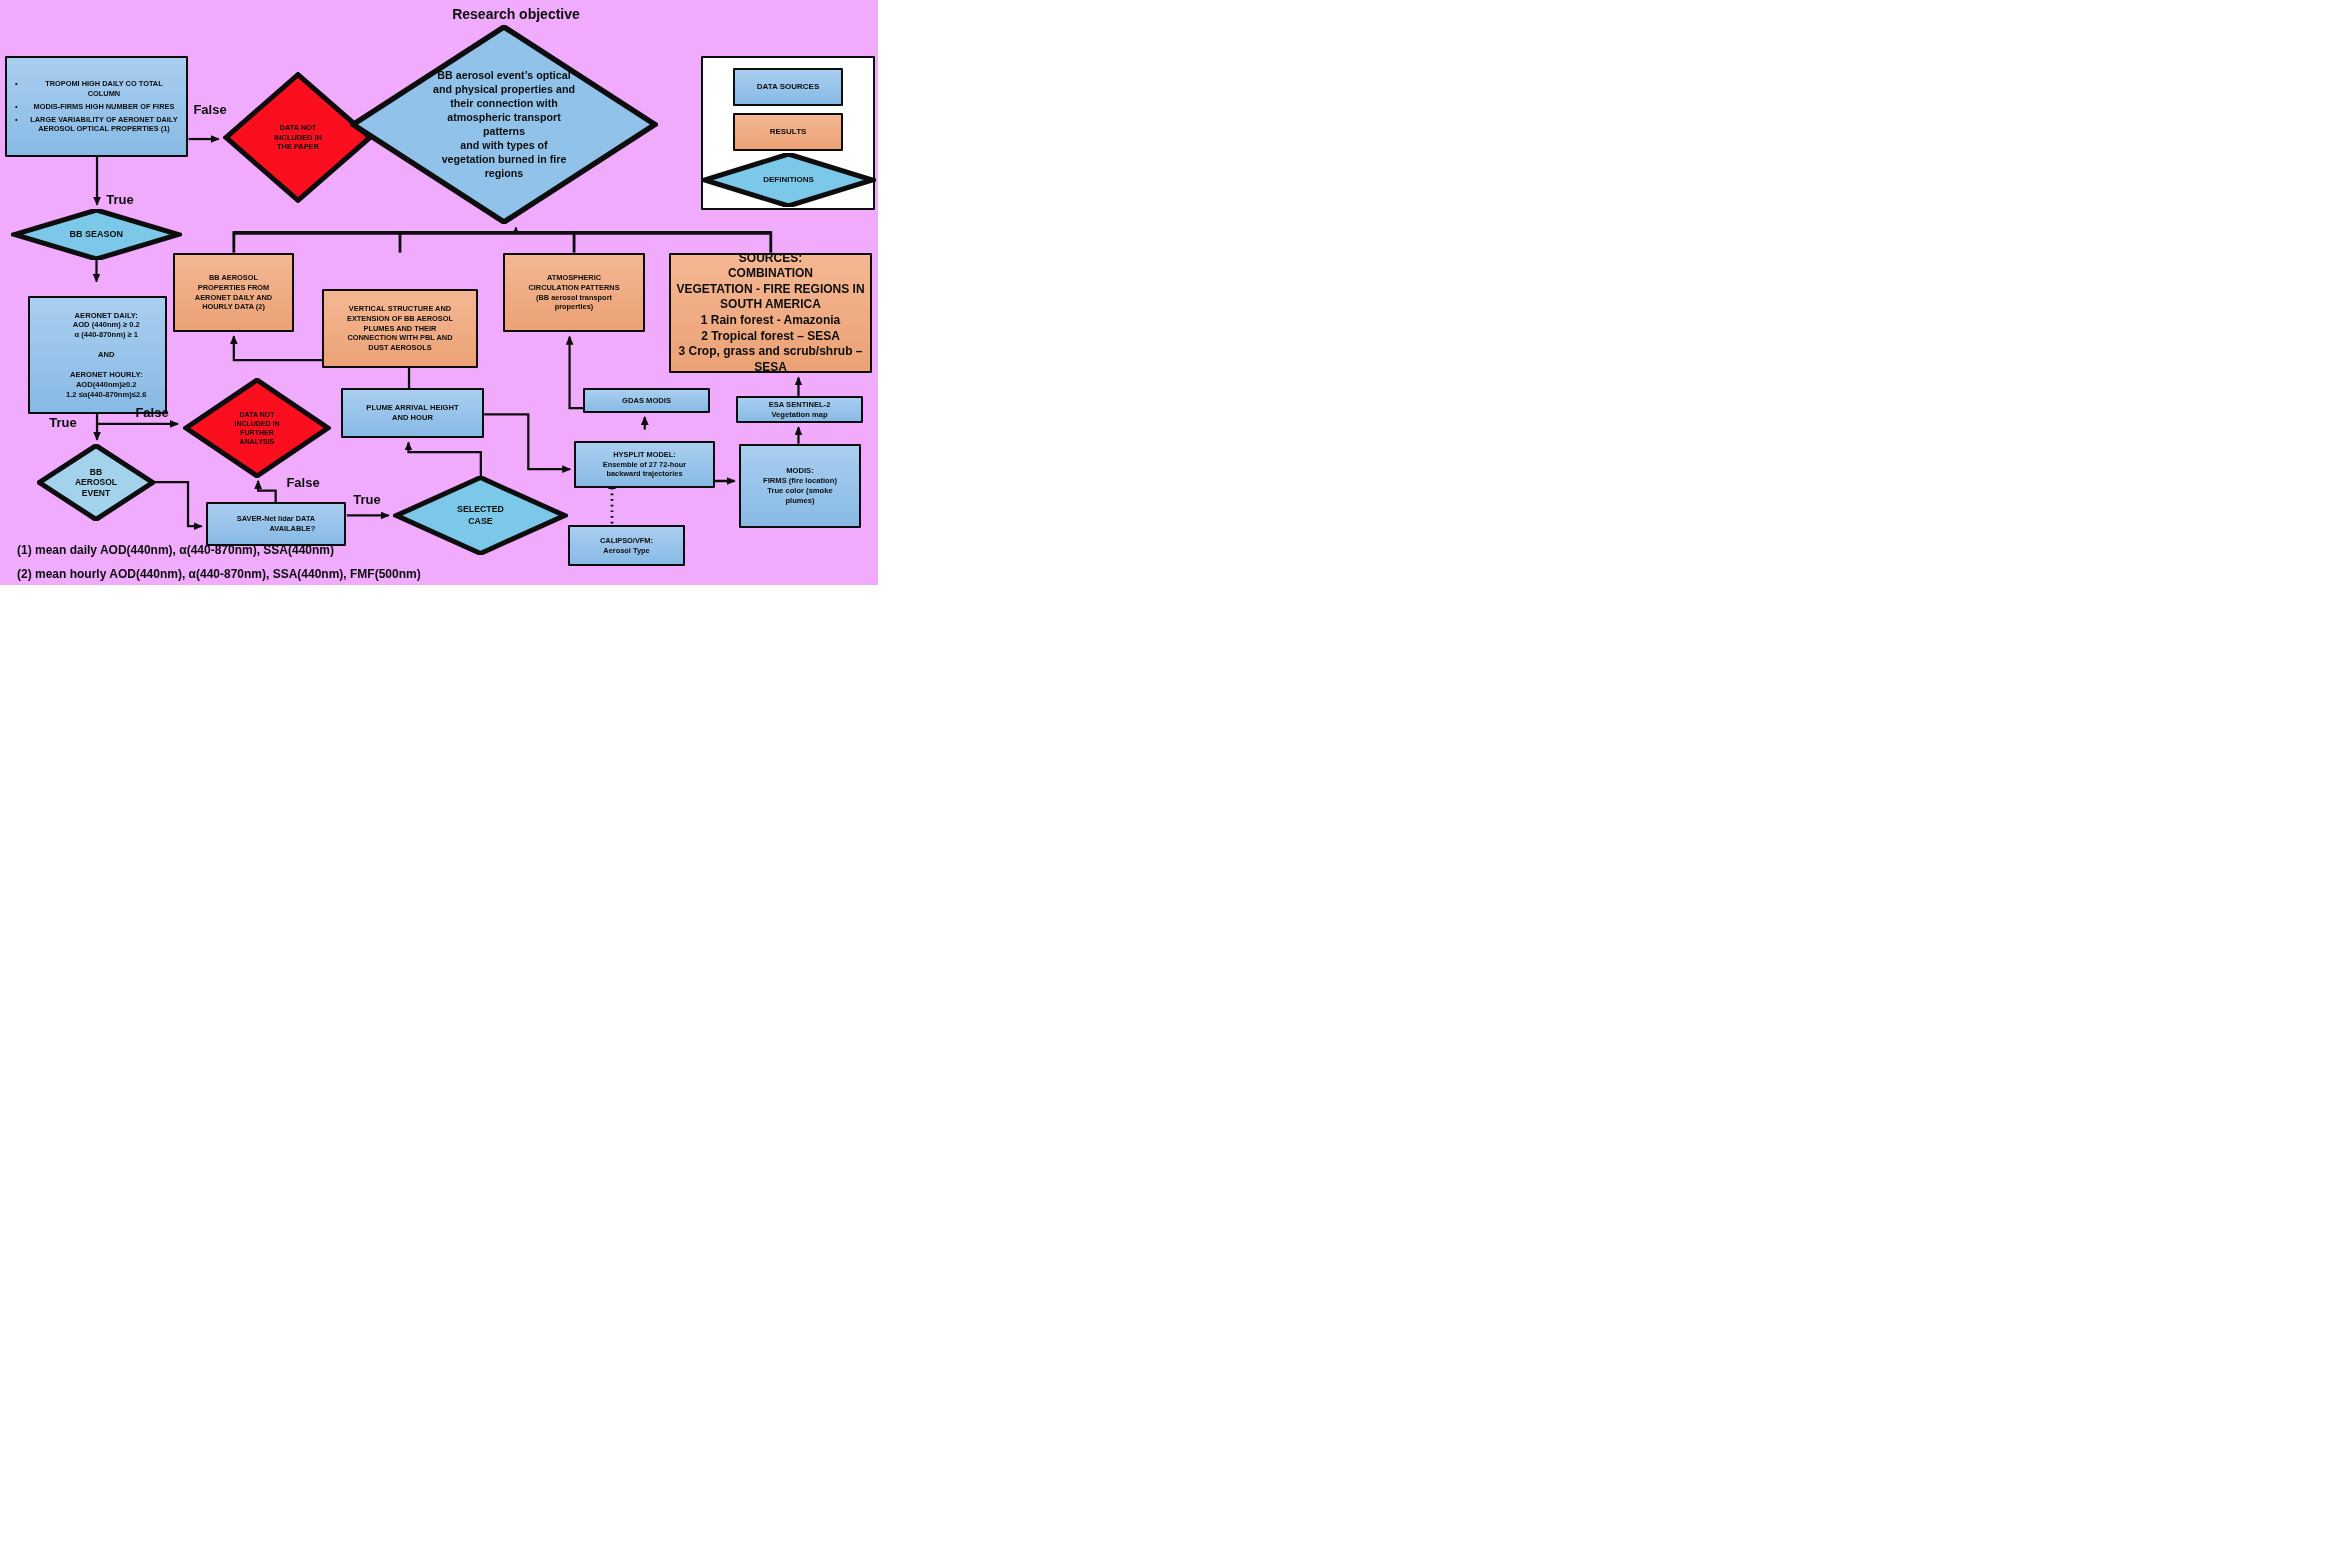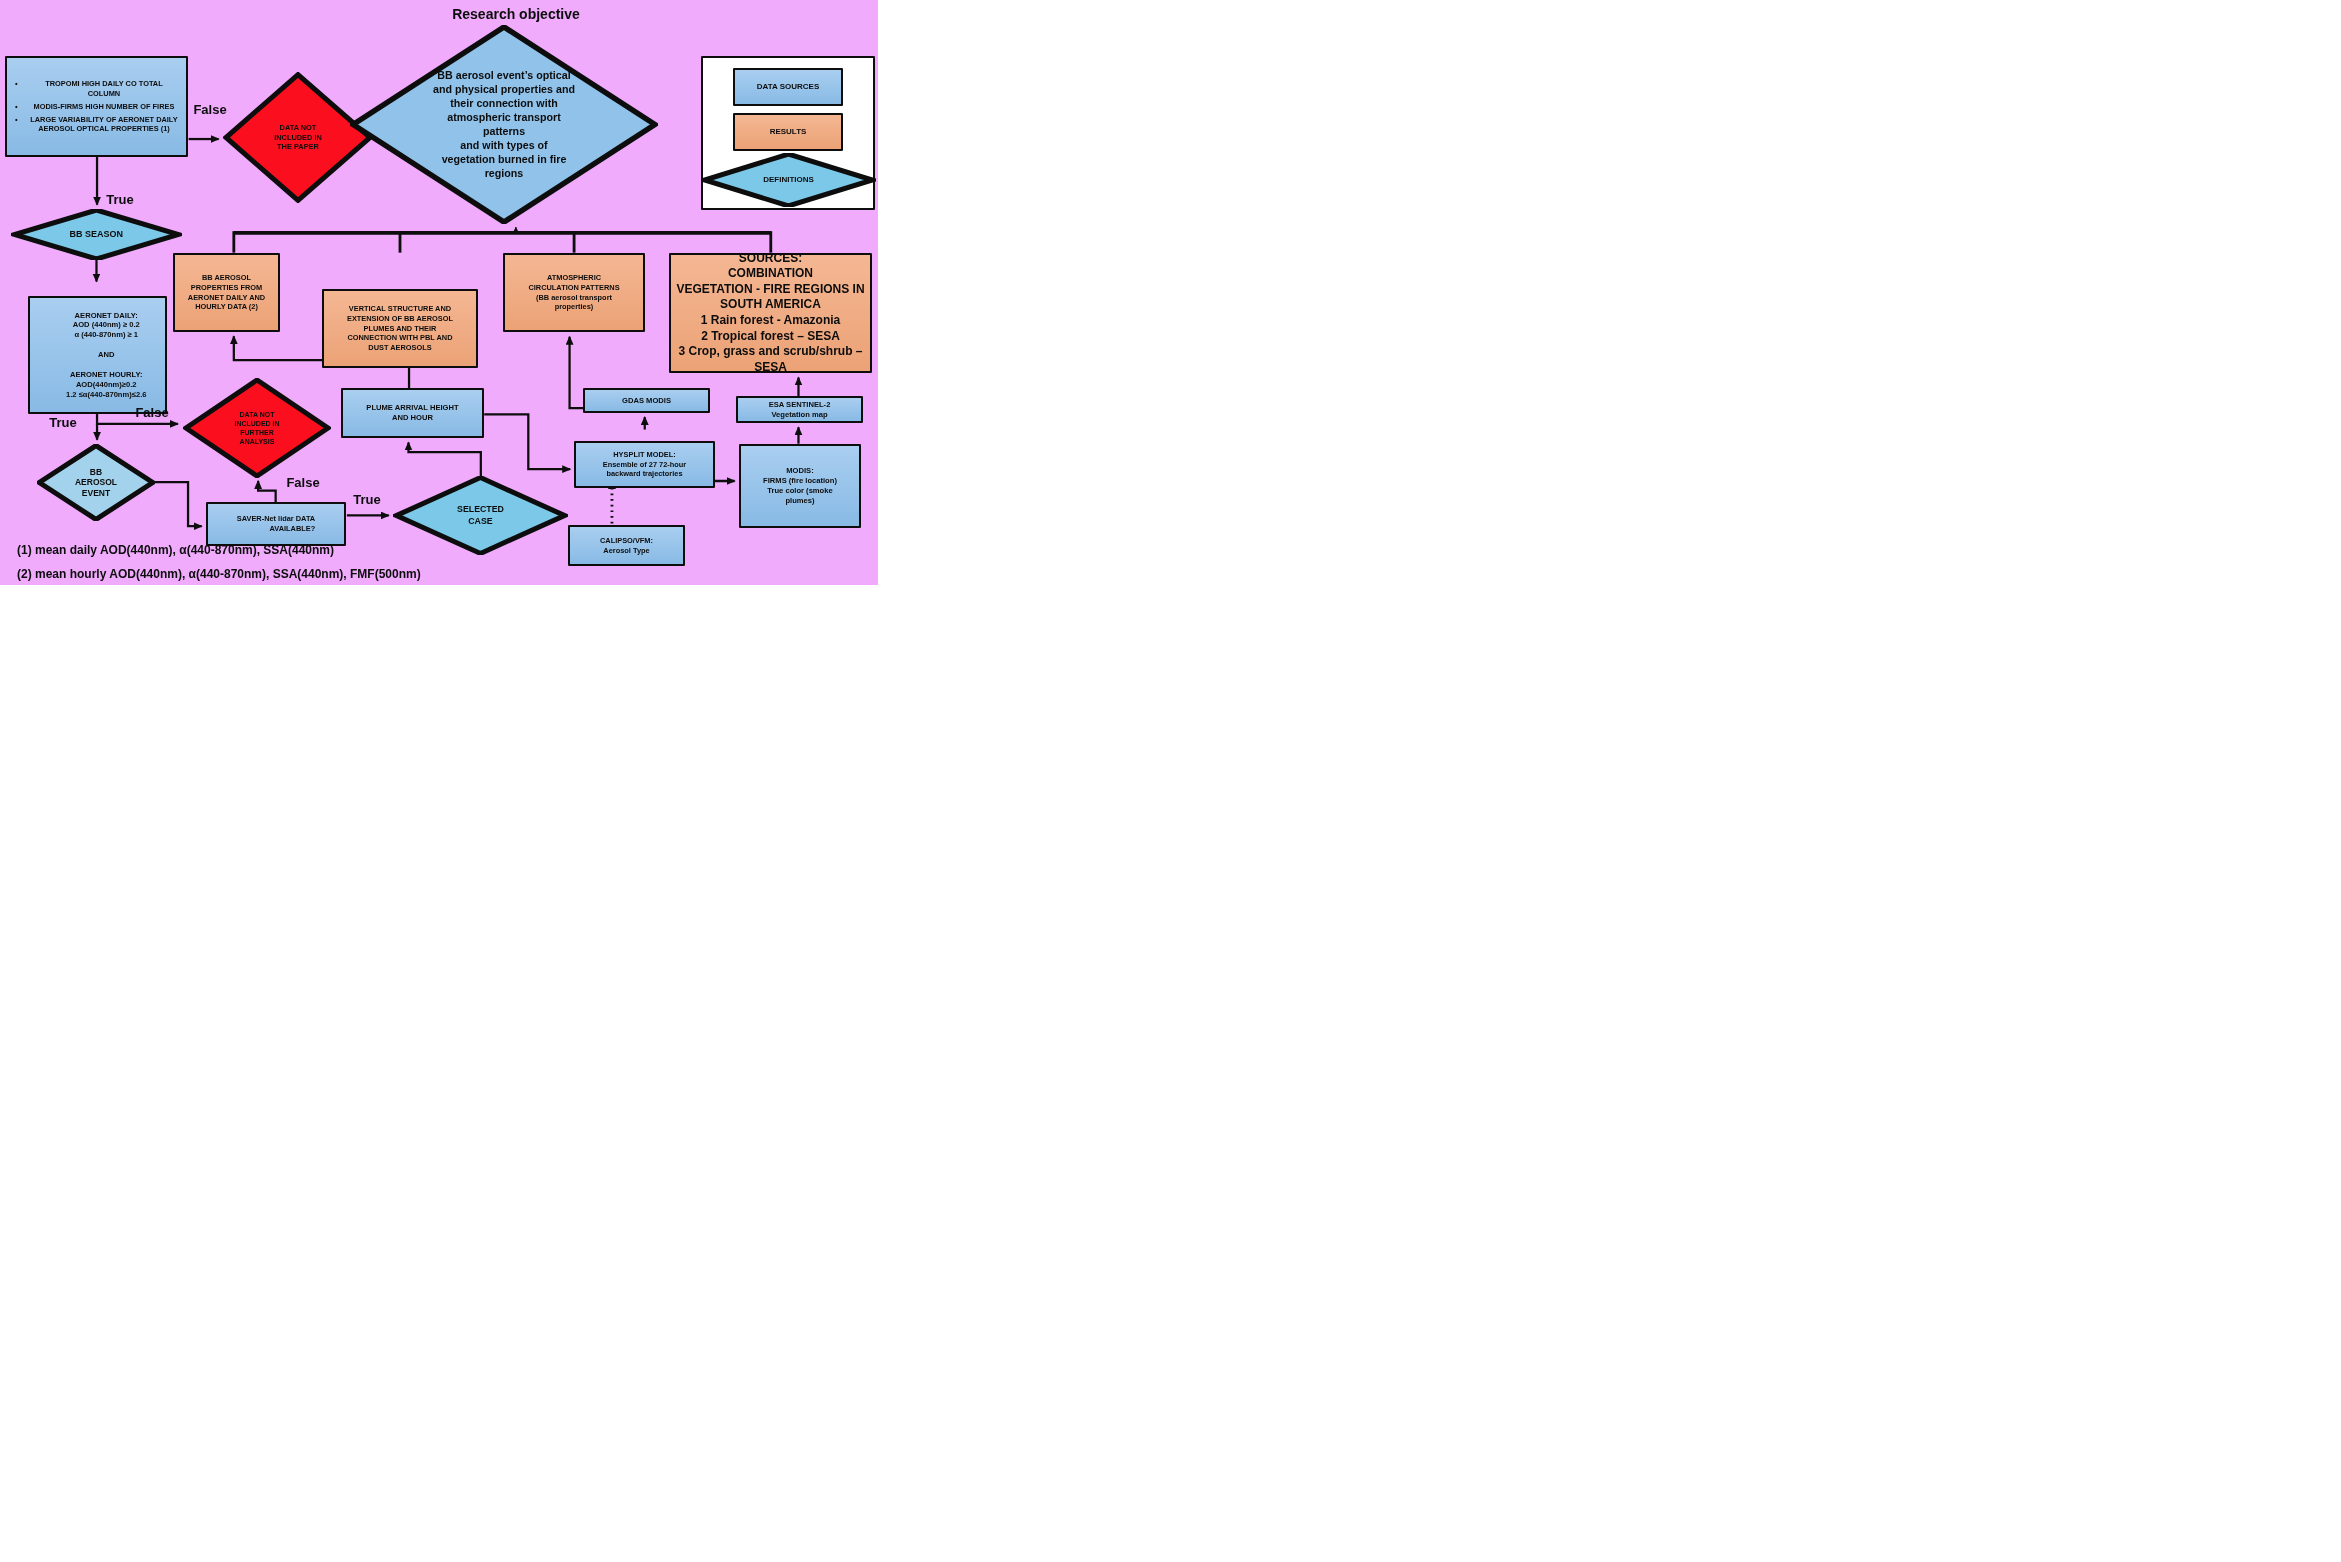--- a/index.html
+++ b/index.html
@@ -161,21 +161,21 @@
     <svg viewBox="0 0 100 100" preserveAspectRatio="none">
       <polygon points="50,2 98,50 50,98 2,50" fill="#7cc8e8" stroke="#0d0d0d" stroke-width="5" vector-effect="non-scaling-stroke"></polygon>
     </svg>
     <div class="dtext" style="font-size:8.8px;">SELECTED
 CASE</div>
   </div>
 
   <div class="box blue" style="left:341px;top:388px;width:143px;height:50px;font-size:7.6px;">PLUME ARRIVAL HEIGHT
 AND HOUR</div>
 
-  <div class="box orange" style="left:173px;top:253px;width:107px;height:79px;font-size:7.4px;">BB AEROSOL
+  <div class="box orange" style="left:173px;top:253px;width:121px;height:79px;font-size:7.4px;">BB AEROSOL
 PROPERTIES FROM
 AERONET DAILY AND
 HOURLY DATA (2)</div>
   <div class="box orange" style="left:322px;top:253px;width:156px;height:79px;font-size:7.4px;margin-top:36px;">VERTICAL STRUCTURE AND
 EXTENSION OF BB AEROSOL
 PLUMES AND THEIR
 CONNECTION WITH PBL AND
 DUST AEROSOLS</div>
   <div class="box orange" style="left:503px;top:253px;width:142px;height:79px;font-size:7.4px;">ATMOSPHERIC
 CIRCULATION PATTERNS

